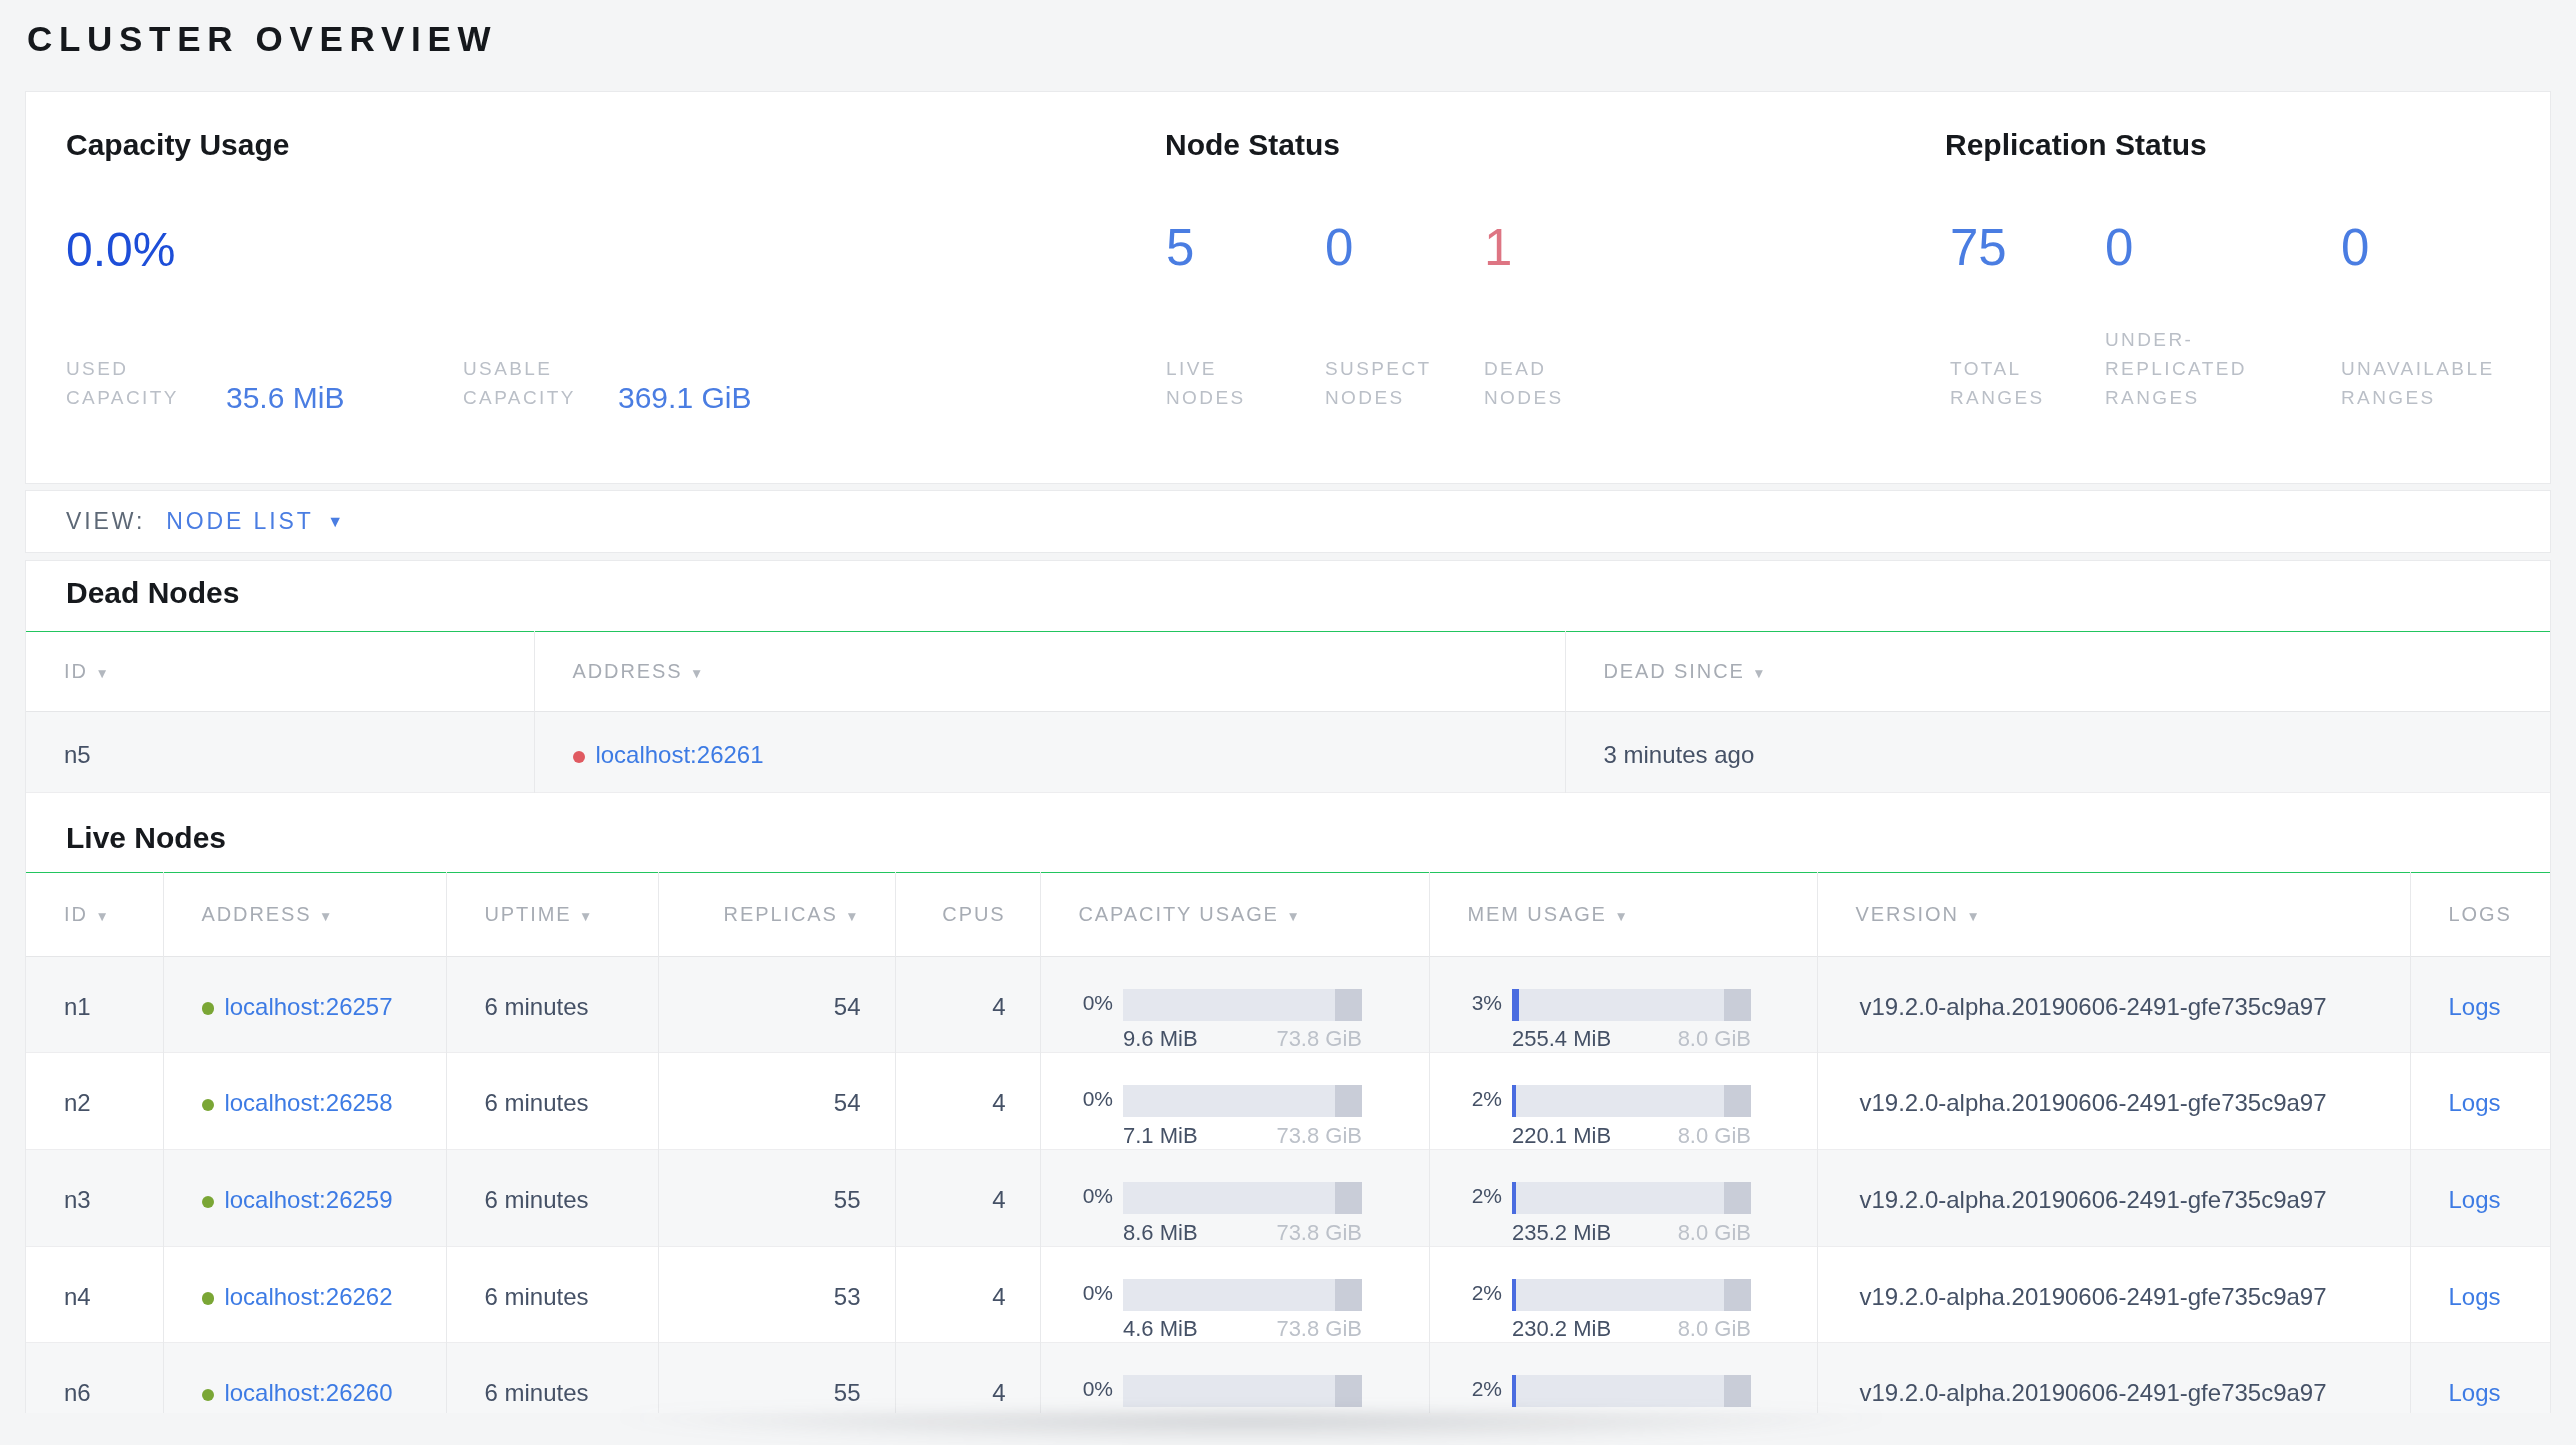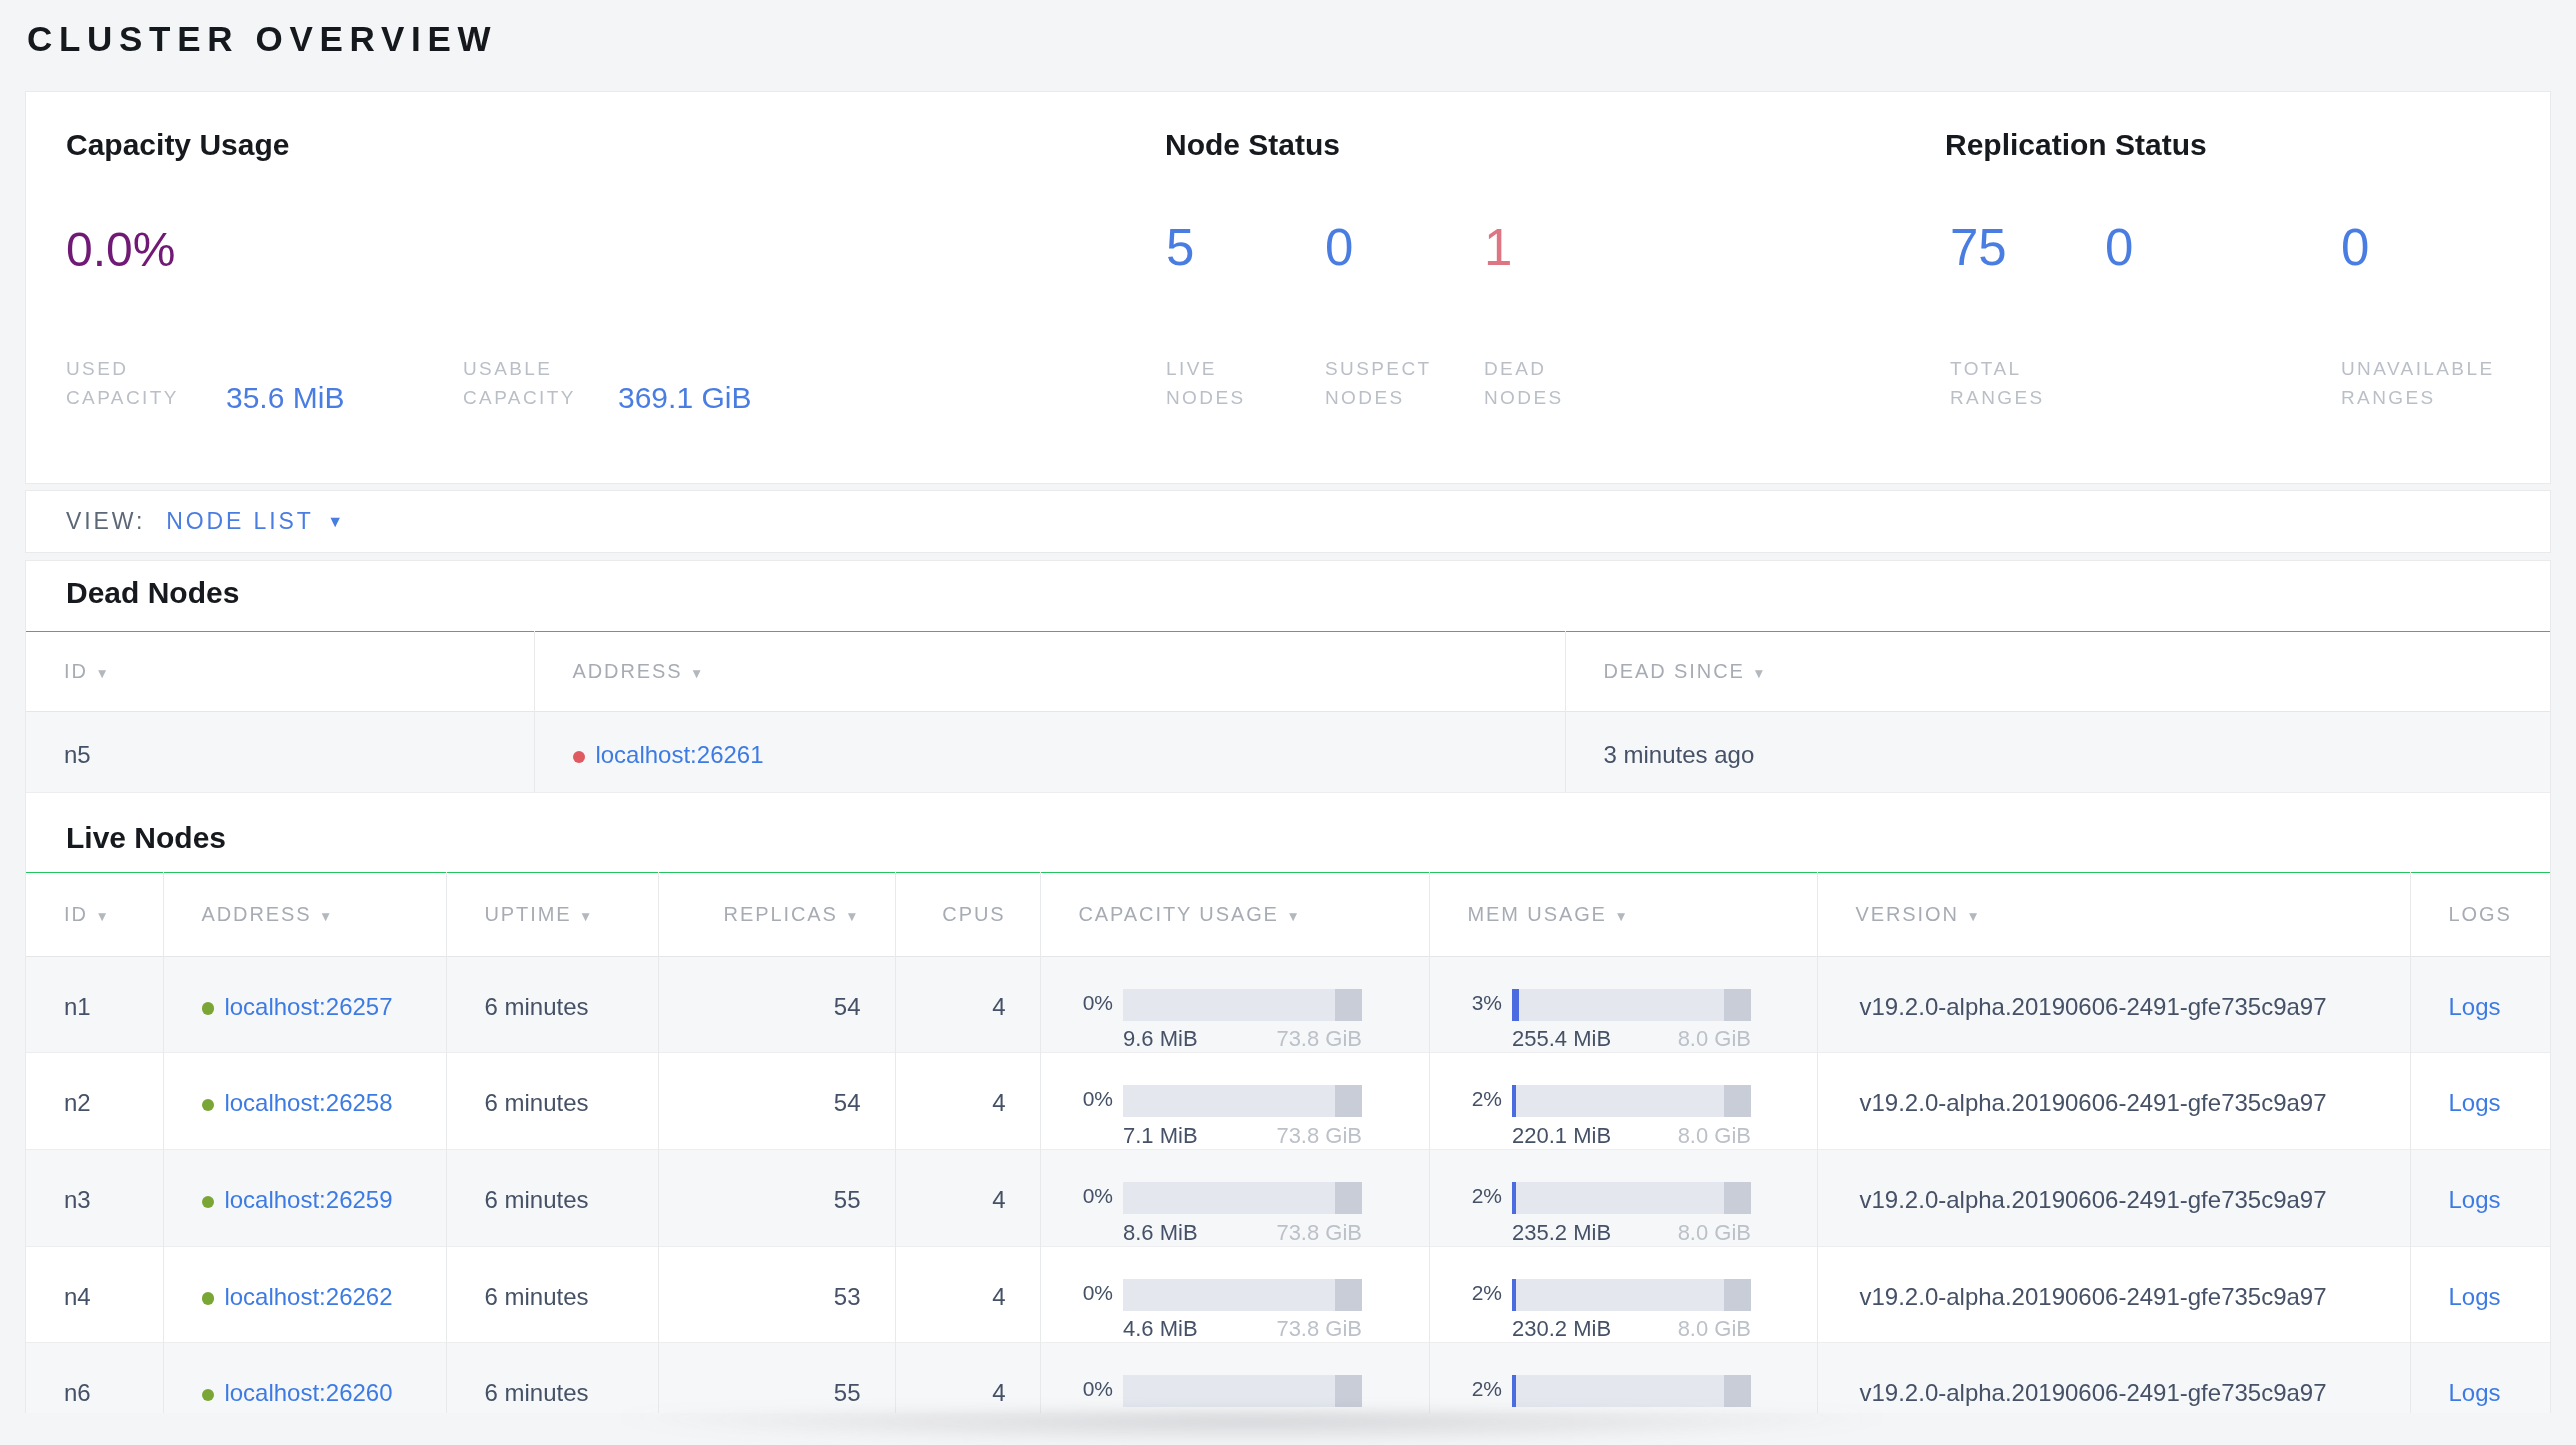--- a/index.html
+++ b/index.html
@@ -9,21 +9,21 @@
   
   .page-title { position:absolute; top:19px; left:27px; font-size:35px; font-weight:700;
     letter-spacing:6.7px; color:#15181c; }
 
   
   .summary-card { position:absolute; top:91px; left:25px; width:2526px; height:393px;
     background:#fff; border:1px solid #e9eaec; }
   .card-title { position:absolute; top:36px; font-size:30px; font-weight:700; color:#16191d; }
   .t-cap { left:40px; } .t-node { left:1139px; } .t-repl { left:1919px; }
 
-  .cap-pct { position:absolute; left:40px; top:130px; font-size:48px; color:#701a75; }
+  .cap-pct { position:absolute; left:40px; top:130px; font-size:48px; color:#1d4ed8; }
   .bar-wrap { position:absolute; left:201px; top:143px; width:623px; height:86px; }
   .bar-track { position:relative; width:623px; height:33px; background:#e4e7ee; overflow:hidden; }
   .bar-track::after { content:""; position:absolute; right:0; top:0; bottom:0; width:15%; background:#c9cdd8; }
   .bar-fill { position:absolute; left:0; top:0; bottom:0; background:#4a6ce0; z-index:2; }
   .tick { position:absolute; top:38px; width:1.9px; height:12.4px; background:#a3a9b2; }
   .tick-label { position:absolute; top:55px; font-size:21px; color:#5d6876; transform:translateX(-50%); white-space:nowrap; }
 
   .stat-value { position:absolute; top:126px; font-size:51px; color:#4a7de2; }
   .stat-value.red { color:#de7583; }
   .stat-label { position:absolute; bottom:71px; font-size:19px; letter-spacing:2.4px;
@@ -105,20 +105,21 @@
   <div class="stat-value red" style="left:1458px;">1</div>
   <div class="stat-label" style="left:1140px; width:91px;">LIVE NODES</div>
   <div class="stat-label" style="left:1299px; width:110px;">SUSPECT NODES</div>
   <div class="stat-label" style="left:1458px; width:95px;">DEAD NODES</div>
 
   <div class="card-title t-repl">Replication Status</div>
   <div class="stat-value" style="left:1924px;">75</div>
   <div class="stat-value" style="left:2079px;">0</div>
   <div class="stat-value" style="left:2315px;">0</div>
   <div class="stat-label" style="left:1924px; width:105px;">TOTAL RANGES</div>
+  <div class="stat-label" style="left:2079px; width:177px;">UNDER-REPLICATED RANGES</div>
   <div class="stat-label" style="left:2315px; width:191px;">UNAVAILABLE RANGES</div>
 </section>
 
 <div class="view-bar">
   <span class="view-label">VIEW:</span>
   <span class="view-select">
     <span class="view-selected">NODE LIST</span>
     <span class="caret">▼</span>
   </span>
 </div>

